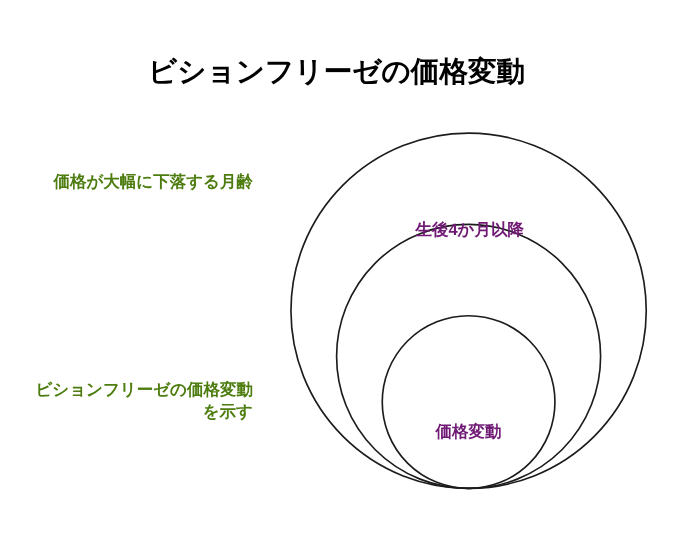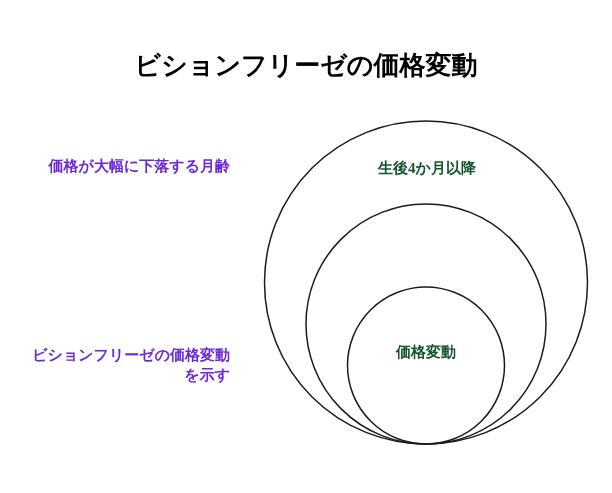--- a/index.html
+++ b/index.html
@@ -6,21 +6,21 @@
     margin: 0;
     padding: 0;
     background: #ffffff;
   }
   .stage {
     position: relative;
     width: 612px;
     height: 493px;
     background: #ffffff;
     overflow: hidden;
-    font-family: Liberation Serif, serif;
+    font-family: Liberation Sans, sans-serif;
     color: #000000;
     border-radius: 11px;
   }
   .page-title {
     position: absolute;
     left: 0;
     top: 48px;
     width: 612px;
     text-align: center;
     font-size: 26px;
@@ -38,36 +38,37 @@
   .venn-svg circle {
     fill: none;
     stroke-width: 1.5;
   }
   .ring-label {
     position: absolute;
     transform: translate(-50%, -50%);
     font-size: 15px;
     font-weight: bold;
     white-space: nowrap;
-    color: #14532d;
+    color: #701a75;
+    margin-top: 41px;
   }
   .ring-label.outer  { left: 427px; top: 168px; }
   .ring-label.middle { left: 424px; top: 250px; }
   .ring-label.inner  { left: 426px; top: 352px; }
   .caption {
     position: absolute;
     right: 382px;
     transform: translateY(-50%);
     width: 230px;
     text-align: right;
     font-size: 15px;
     font-weight: bold;
     line-height: 20px;
     white-space: pre-line;
-    color: #6d28d9;
+    color: #4d7c0f;
   }
   .caption.outer  { top: 166px; }
   .caption.middle { top: 250px; }
   .caption.inner  { top: 365px; }
 </style>
 </head>
 <body>
 
 <div class="stage">
 

